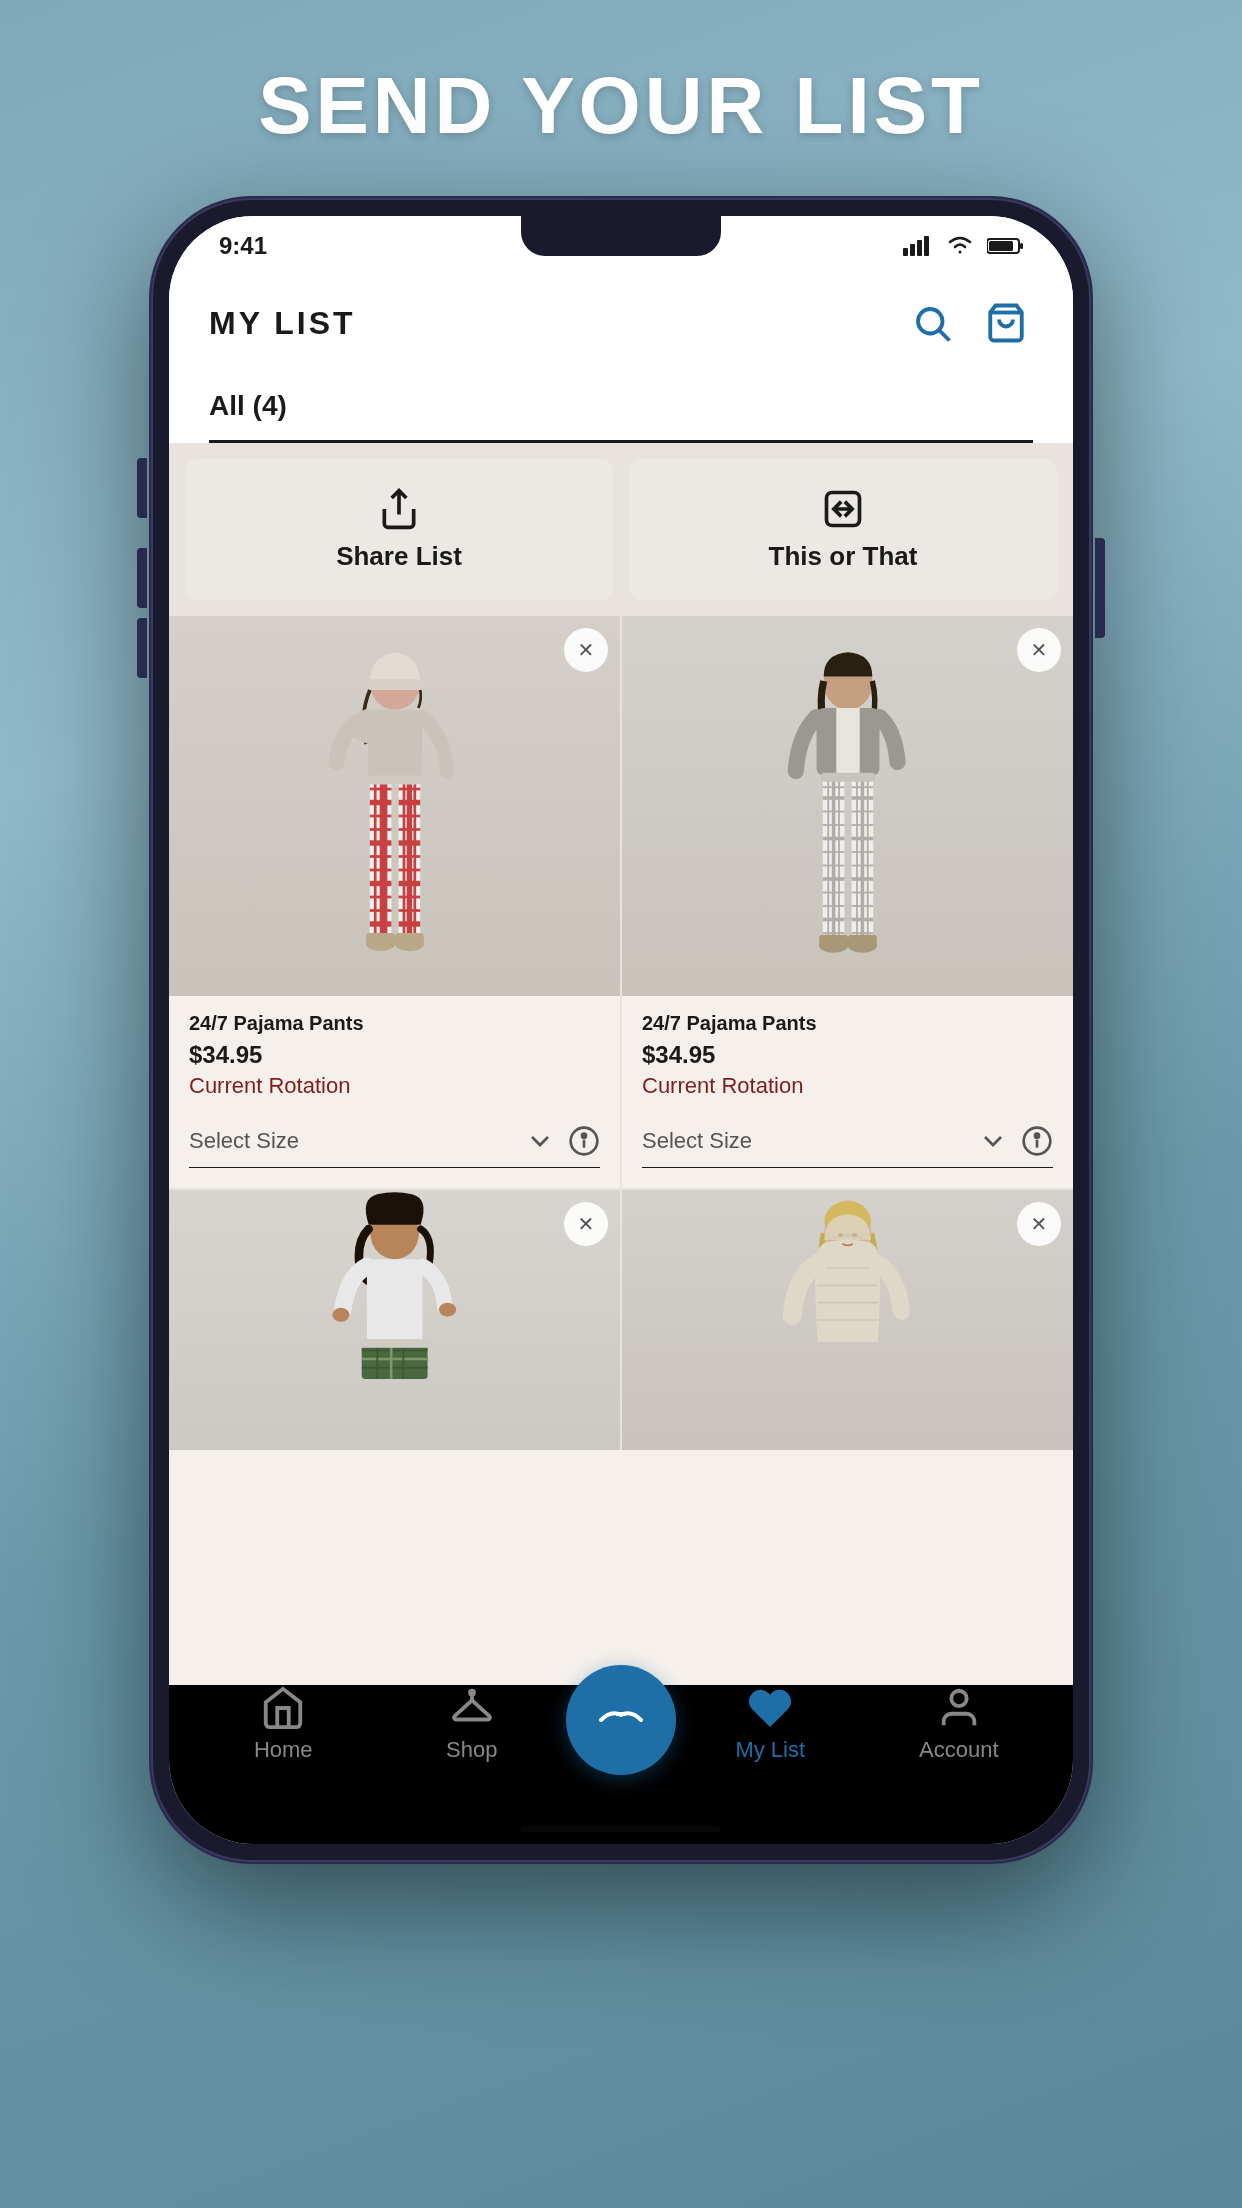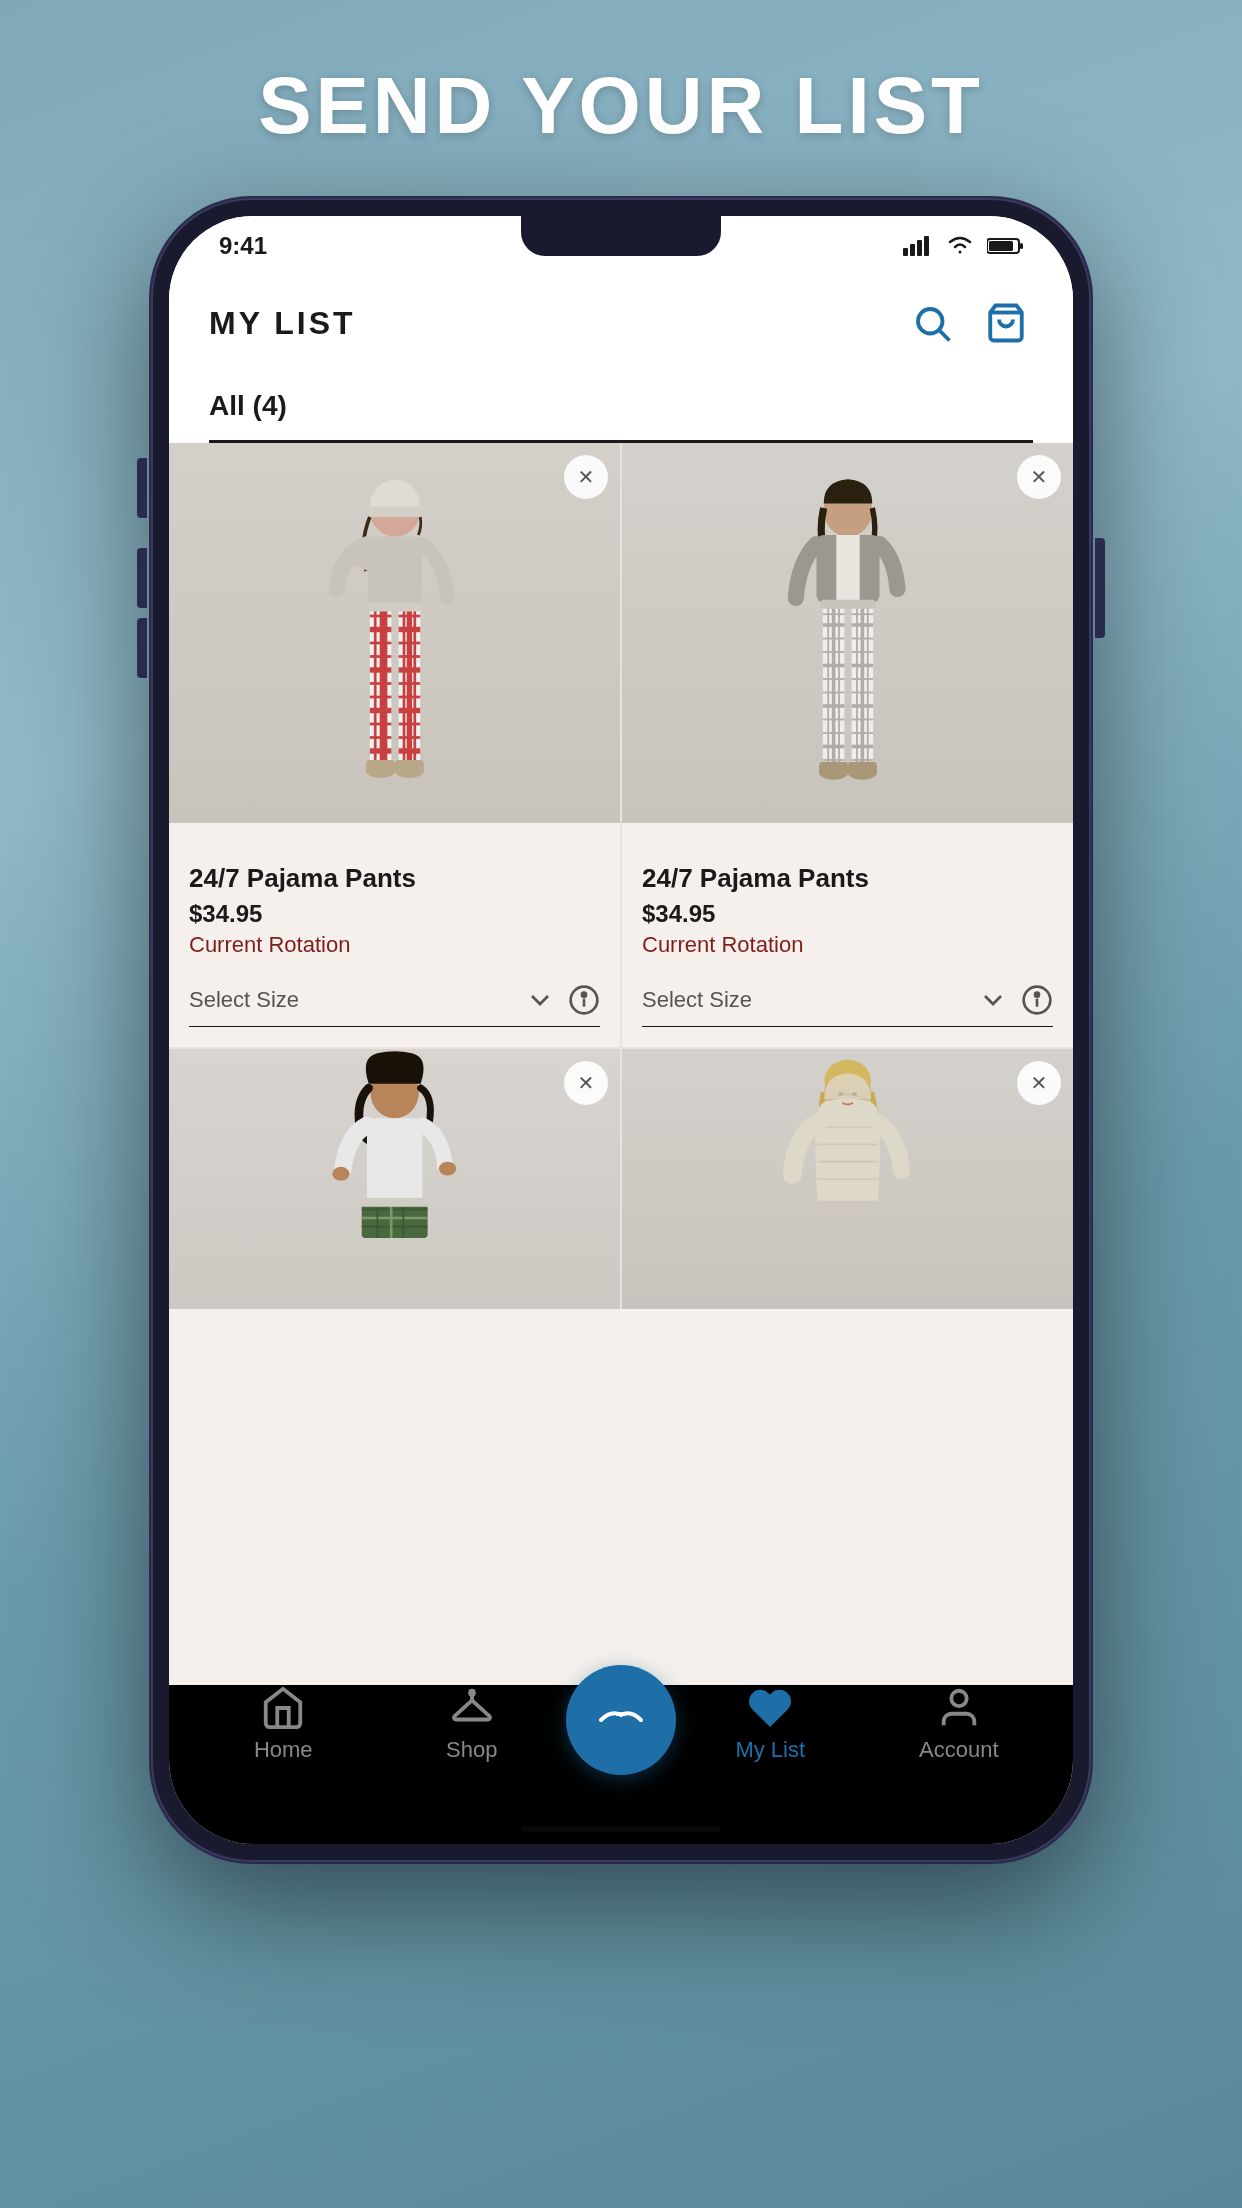--- a/index.html
+++ b/index.html
@@ -286,25 +286,24 @@
       z-index: 5;
       font-size: 20px;
       color: #555;
     }
 
     .product-info {
       padding: 16px 20px 0;
     }
 
     .product-name {
-      font-size: 26px;
+      font-size: 20px;
       font-weight: 600;
       color: #1a1a1a;
       margin-bottom: 6px;
-      margin-top: 24px;
     }
 
     .product-price {
       font-size: 24px;
       font-weight: 700;
       color: #1a1a1a;
       margin-bottom: 4px;
     }
 
     .product-subtitle {
@@ -469,20 +468,38 @@
 
       <div class="tabs">
         <div class="tab active">
           <span>All (4)</span>
         </div>
       </div>
     </div>
 
     <div class="app-content">
 
+      <div class="action-buttons">
+        <button class="action-btn">
+          <svg viewBox="0 0 24 24" fill="none" stroke="currentColor" stroke-width="2">
+            <path d="M4 12v8a2 2 0 002 2h12a2 2 0 002-2v-8"></path>
+            <polyline points="16 6 12 2 8 6"></polyline>
+            <line x1="12" y1="2" x2="12" y2="15"></line>
+          </svg>
+          <span>Share List</span>
+        </button>
+        <button class="action-btn">
+          <svg viewBox="0 0 24 24" fill="none" stroke="currentColor" stroke-width="2">
+            <rect x="3" y="3" width="18" height="18" rx="3"></rect>
+            <path d="M7 12h10M13 8l4 4-4 4"></path>
+            <path d="M11 8l-4 4 4 4"></path>
+          </svg>
+          <span>This or That</span>
+        </button>
+      </div>
 
       <div class="product-grid">
 
         <div class="product-card">
           <div class="product-image plaid-red">
 
             <svg class="model-svg" viewBox="0 0 200 400">
 
               <ellipse cx="100" cy="52" rx="28" ry="30" fill="#d4a898"></ellipse>
 

